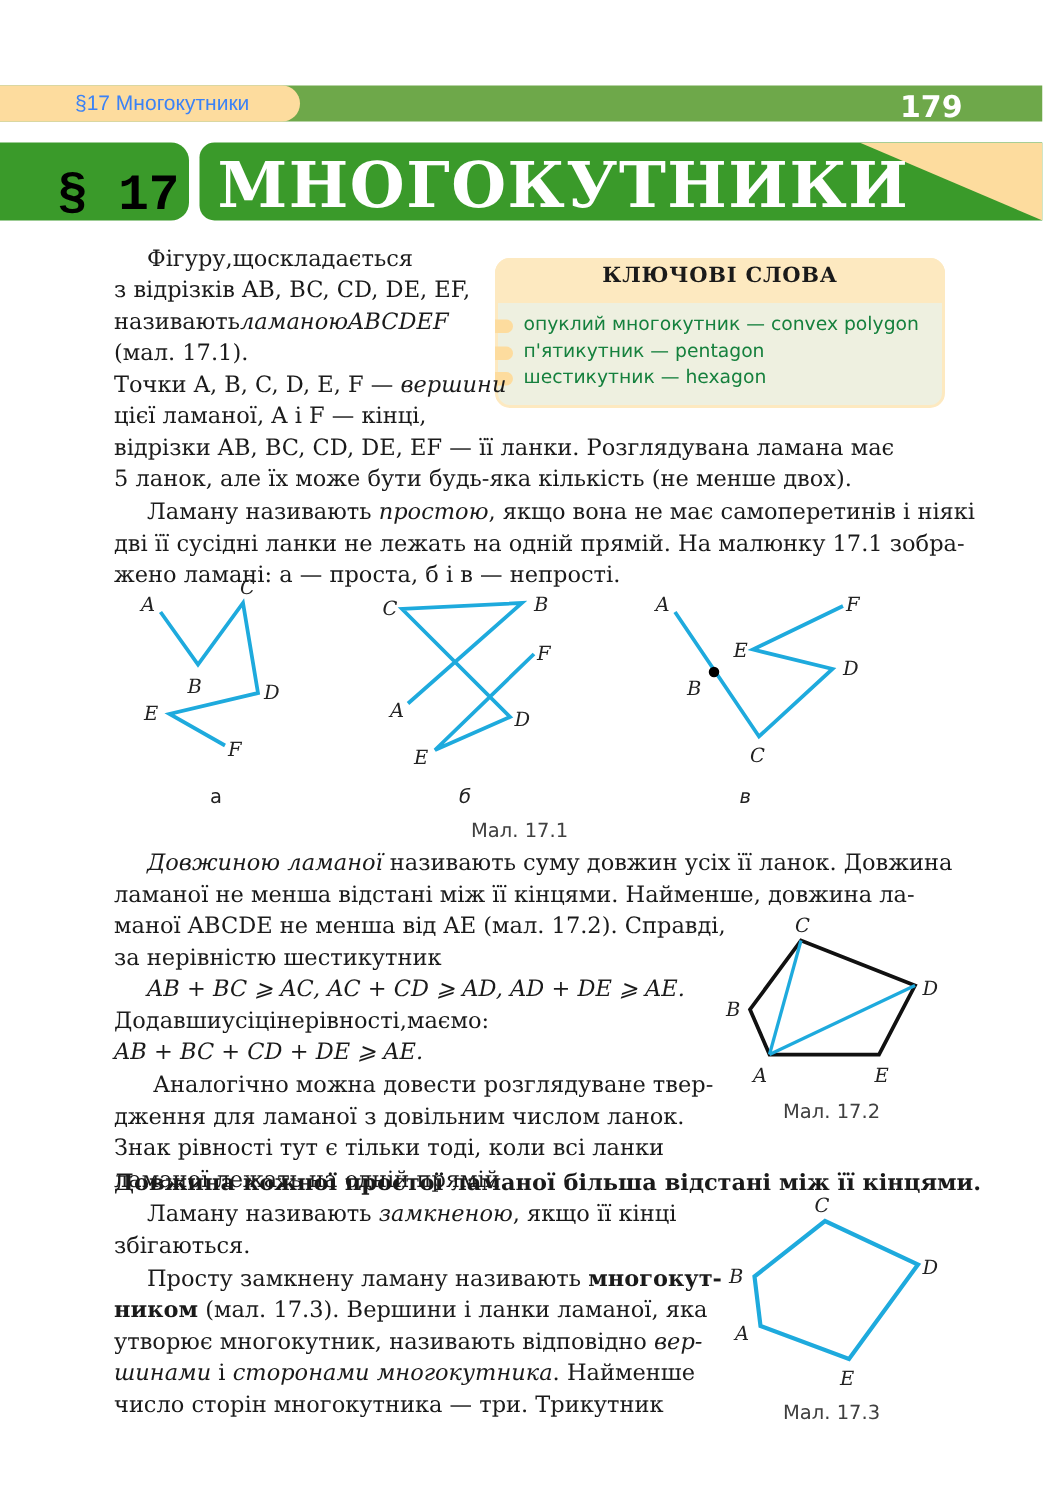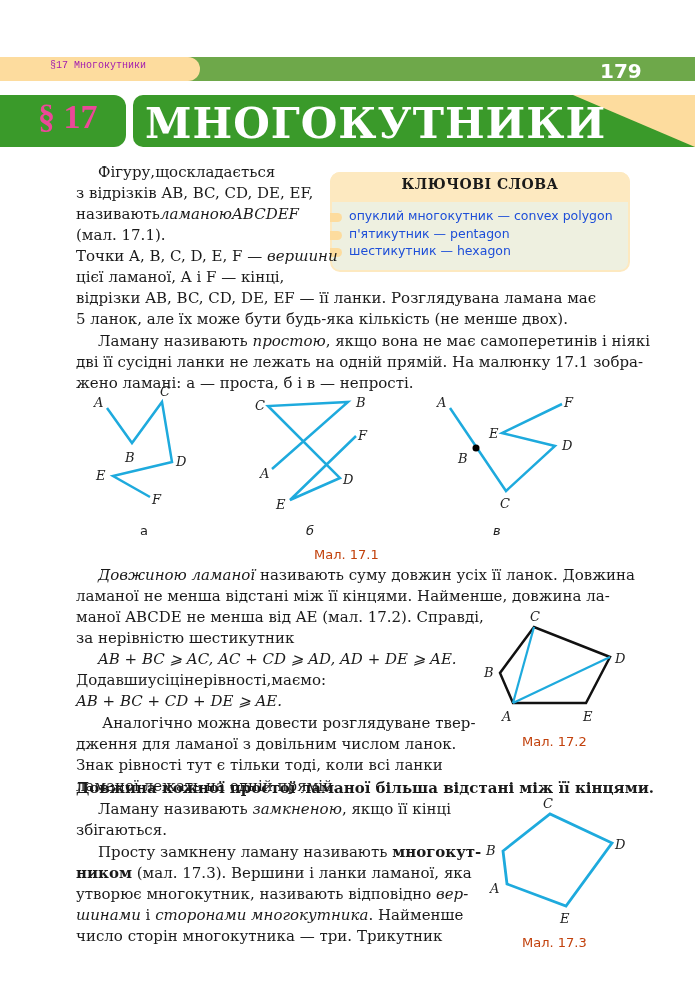--- a/index.html
+++ b/index.html
@@ -1,36 +1,36 @@
 <!DOCTYPE html>
 <html><head>
 <meta charset="utf-8">
 <style>
   html,body{margin:0;padding:0;background:#fff;}
   body{width:695px;height:1006px;position:relative;overflow:hidden;font-family:"DejaVu Serif","Liberation Serif",serif;color:#1a1a1a;}
   .abs{position:absolute;}
   
   .run-bar{left:0;top:57px;width:695px;height:24px;background:#6ea84a;}
   .run-left{left:0;top:57px;width:200px;height:24px;background:#fddc9e;border-radius:0 12px 12px 0;}
-  .run-title{left:50px;top:60px;font-family:Liberation Mono, monospace;font-size:10px;color:#a21caf;}
+  .run-title{left:50px;top:60px;font-family:Liberation Sans, sans-serif;font-size:14px;color:#3b82f6;}
   .page-num{left:600px;top:59px;font-family:"DejaVu Sans","Liberation Sans",sans-serif;font-size:20px;font-weight:bold;color:#fff;}
   
   .sec-box{left:0;top:95px;width:126px;height:52px;background:#3a9a2a;border-radius:0 12px 12px 0;}
-  .sec-num{left:38px;top:98px;font-family:Liberation Serif, serif;font-size:34px;font-weight:bold;color:#ec4899;}
+  .sec-num{left:38px;top:112px;font-family:Liberation Mono, monospace;font-size:34px;font-weight:bold;color:#000000;}
   .title-box{left:133px;top:95px;width:562px;height:52px;background:#3a9a2a;border-radius:10px 0 0 10px;overflow:hidden;}
   .title-text{left:145px;top:99px;font-family:"DejaVu Serif",serif;font-size:42px;font-weight:bold;color:#fff;letter-spacing:1px;}
   
   .kw-box{left:330px;top:172px;width:300px;height:100px;background:#eef0e0;border-radius:10px;border:2px solid #fde9c0;box-sizing:border-box;}
   .kw-head{left:330px;top:172px;width:300px;height:30px;background:#fde9c0;border-radius:10px 10px 0 0;}
   .kw-title{left:330px;top:176px;width:300px;text-align:center;font-family:"DejaVu Serif",serif;font-weight:bold;font-size:14px;letter-spacing:0.5px;}
-  .kw-item{left:349px;font-family:"DejaVu Sans","Liberation Sans",sans-serif;font-size:12.5px;color:#1d4ed8;}
+  .kw-item{left:349px;font-family:"DejaVu Sans","Liberation Sans",sans-serif;font-size:12.5px;color:#15803d;}
   .kw-bullet{left:330px;width:12px;height:9px;background:#fddc9e;border-radius:0 5px 5px 0;}
   .line{position:absolute;font-size:15px;white-space:nowrap;}
   i{font-style:italic;}
-  .cap{font-family:"DejaVu Sans","Liberation Sans",sans-serif;font-size:13px;color:#c2410c;}
+  .cap{font-family:"DejaVu Sans","Liberation Sans",sans-serif;font-size:13px;color:#404040;}
   svg text{font-family:"DejaVu Serif",serif;font-style:italic;font-size:13px;fill:#222;}
   .just{display:flex;}
 </style>
 </head>
 <body>
 
 <div class="abs run-bar"></div>
 <div class="abs run-left"></div>
 <div class="abs run-title">§17  Многокутники</div>
 <div class="abs page-num">179</div>

